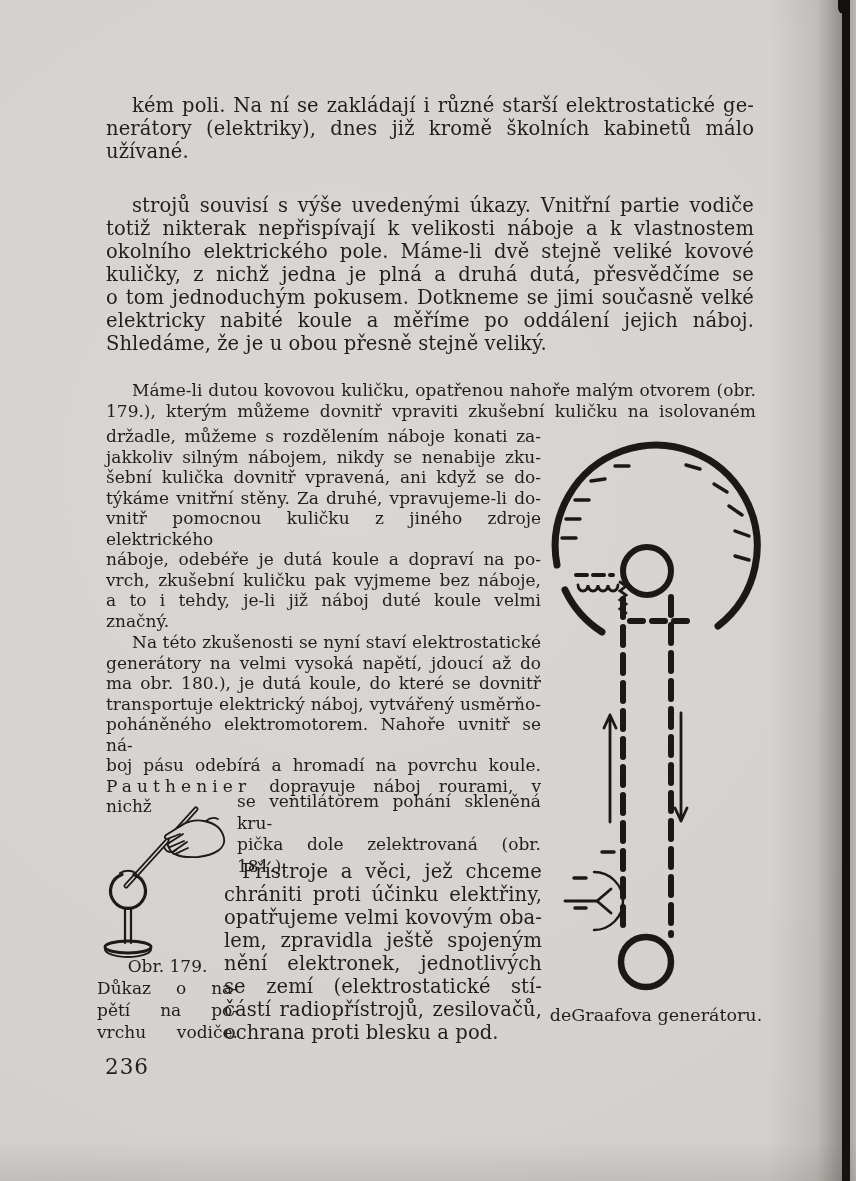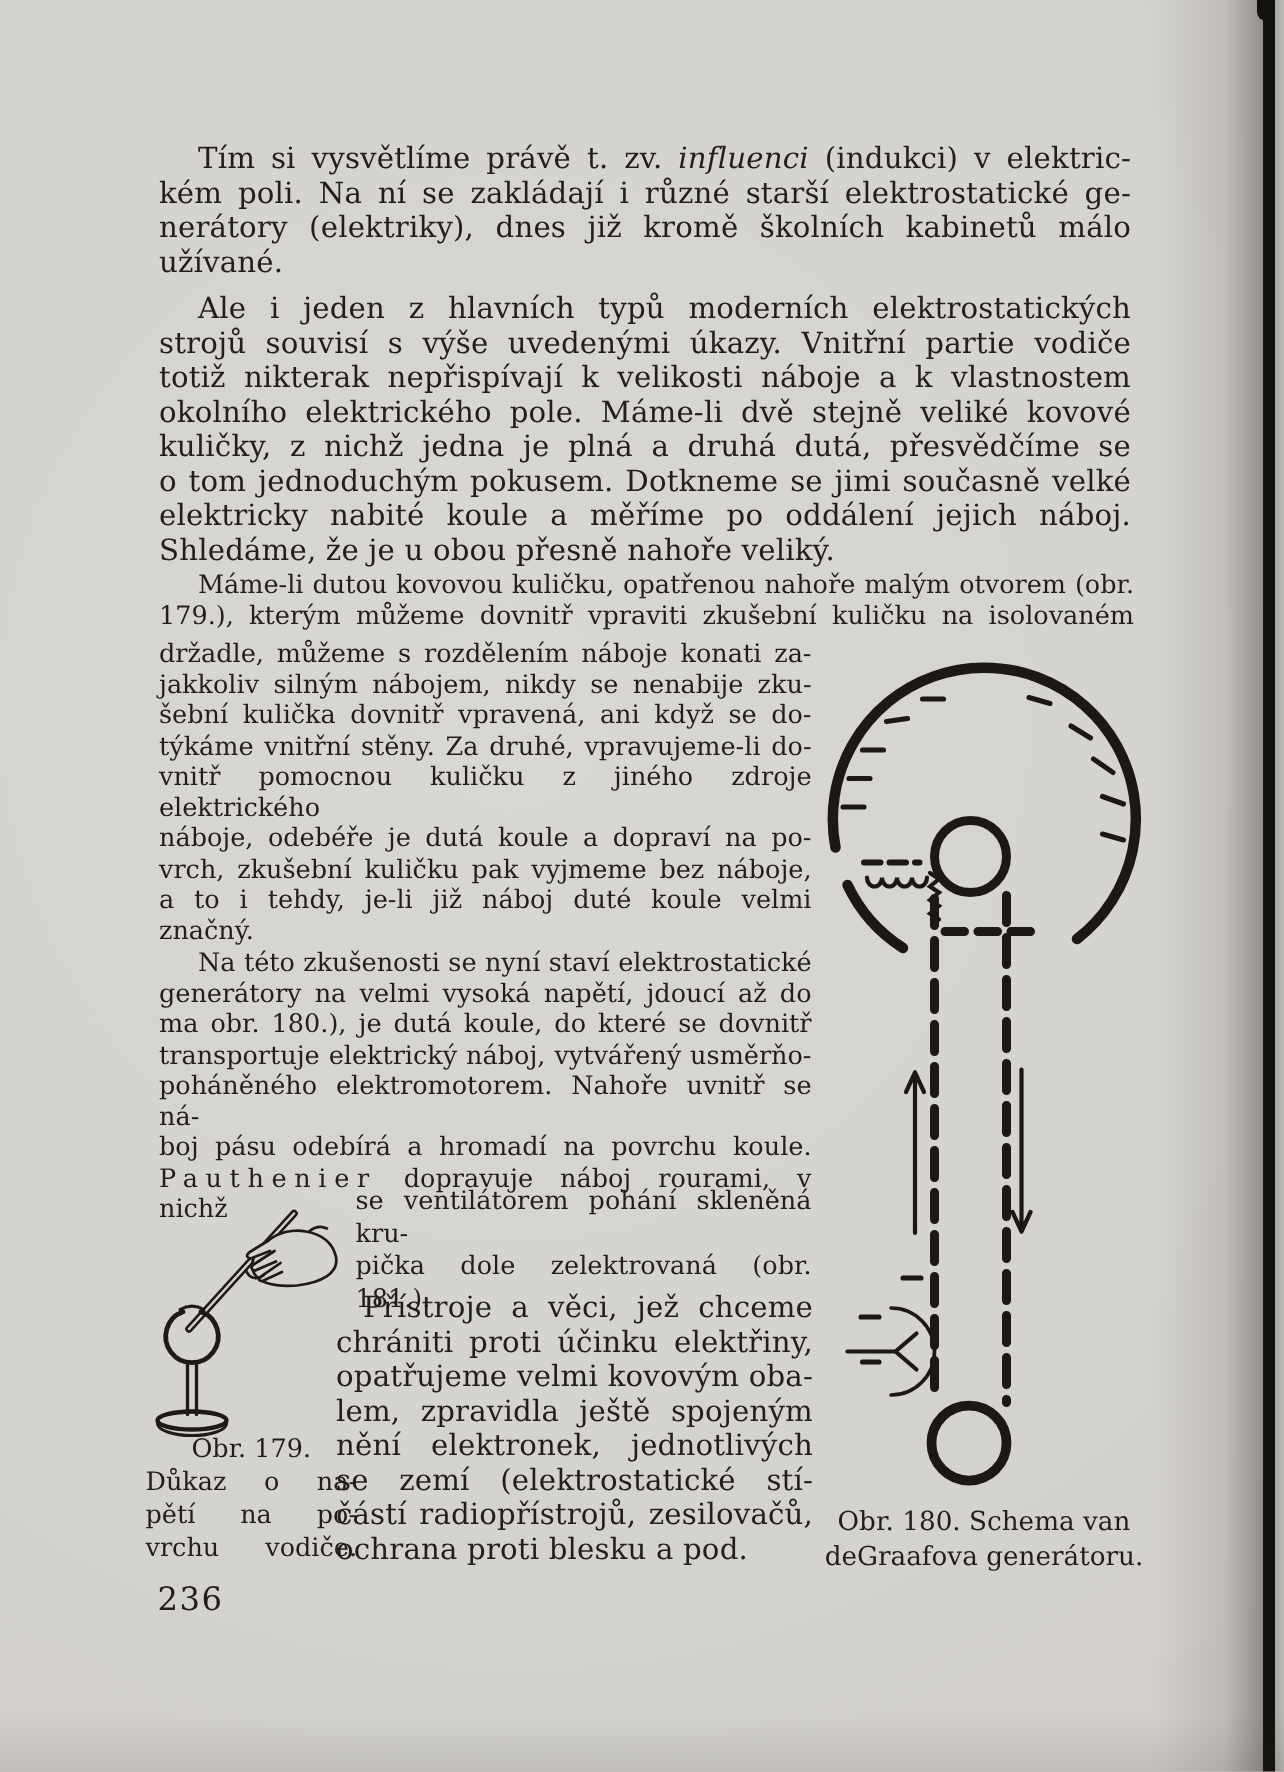--- a/index.html
+++ b/index.html
@@ -34,35 +34,33 @@
      background:linear-gradient(to right,#a9a7a4,#bcbab7)}
   .bottom-shadow{position:absolute;left:0;top:1141px;width:856px;height:40px;
      background:linear-gradient(to bottom, rgba(40,37,33,0), rgba(40,37,33,.10))}
 </style>
 </head>
 <body>
 
 <div id="page" style="color: rgb(34, 31, 27);">
 
   <div class="blk main just last-left ind" style="left:106px;top:94px;width:648px">
-      <div class="ln"><span>Tím si vysvětlíme právě t. zv. </span><span class="it">influenci</span><span> (indukci) v elektric-</span></div>
       <div class="ln"><span>kém poli. Na ní se zakládají i různé starší elektrostatické ge-</span></div>
       <div class="ln"><span>nerátory (elektriky), dnes již kromě školních kabinetů málo</span></div>
       <div class="ln"><span>užívané.</span></div>
     </div>
 
   <div class="blk main just last-left ind" style="left:106px;top:194px;width:648px">
-      <div class="ln"><span>Ale i jeden z hlavních typů moderních elektrostatických</span></div>
       <div class="ln"><span>strojů souvisí s výše uvedenými úkazy. Vnitřní partie vodiče</span></div>
       <div class="ln"><span>totiž nikterak nepřispívají k velikosti náboje a k vlastnostem</span></div>
       <div class="ln"><span>okolního elektrického pole. Máme-li dvě stejně veliké kovové</span></div>
       <div class="ln"><span>kuličky, z nichž jedna je plná a druhá dutá, přesvědčíme se</span></div>
       <div class="ln"><span>o tom jednoduchým pokusem. Dotkneme se jimi současně velké</span></div>
       <div class="ln"><span>elektricky nabité koule a měříme po oddálení jejich náboj.</span></div>
-      <div class="ln"><span>Shledáme, že je u obou přesně nahoře veliký.</span></div>
+      <div class="ln"><span>Shledáme, že je u obou přesně stejně veliký.</span></div>
     </div>
 
   <div class="blk small just ind" style="left:106px;top:380px;width:650px">
       <div class="ln"><span>Máme-li dutou kovovou kuličku, opatřenou nahoře malým otvorem (obr.</span></div>
       <div class="ln"><span>179.), kterým můžeme dovnitř vpraviti zkušební kuličku na isolovaném</span></div>
     </div>
 
   <div class="blk small just last-left" style="left:106px;top:426px;width:435px">
       <div class="ln"><span>držadle, můžeme s rozdělením náboje konati za-</span></div>
       <div class="ln"><span>jakkoliv silným nábojem, nikdy se nenabije zku-</span></div>
@@ -192,21 +190,20 @@
         <line x1="602" y1="852" x2="614" y2="852"></line>
         <line x1="574" y1="878" x2="586" y2="878"></line>
         <line x1="575" y1="908" x2="586" y2="908"></line>
       </g>
 
       <circle cx="646" cy="962" r="25" stroke-width="6.5"></circle>
     </g>
   </svg>
 
   <div class="blk capB" style="left:538px;top:1004px;width:236px">
-      <div class="ln"><span>Obr. 180. Schema van</span></div>
       <div class="ln"><span>deGraafova generátoru.</span></div>
     </div>
 
   <div class="blk pageno" style="left:105px;top:1054px">236</div>
 
   <div class="edge-grad"></div>
   <div class="spine-line"></div>
   <div class="spine-blob"></div>
   <div class="outer-strip"></div>
   <div class="bottom-shadow"></div>

